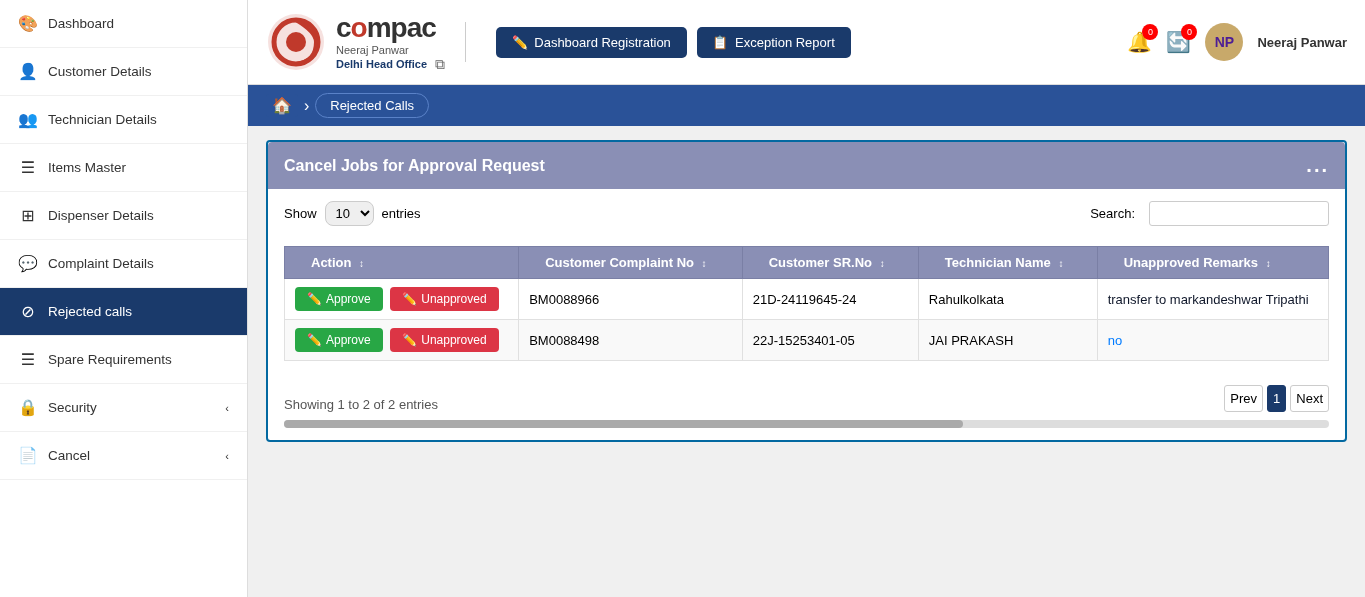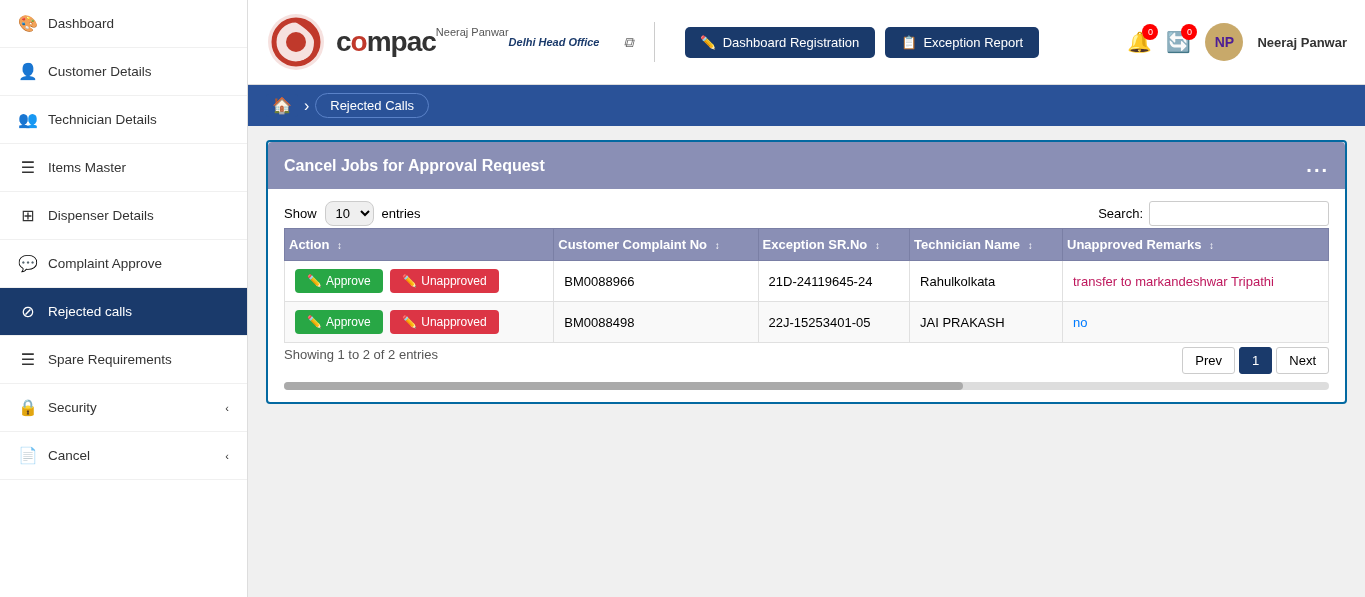--- a/index.html
+++ b/index.html
@@ -57,21 +57,21 @@
       display: flex;
       align-items: center;
       gap: 12px;
       height: 85px;
     }
     .logo-area {
       display: flex;
       align-items: center;
       gap: 10px;
     }
-    .logo-text-area { display: flex; flex-direction: row; }
+    .logo-text-area { display: flex; flex-direction: column; }
     .logo-brand {
       font-size: 28px;
       font-weight: bold;
       color: #333;
       letter-spacing: -1px;
     }
     .logo-brand span { color: #c0392b; }
     .logo-sub { font-size: 11px; color: #555; }
     .logo-office { font-size: 11px; color: #1a3a6b; font-weight: bold; }
     .copy-icon { font-size: 14px; color: #666; cursor: pointer; margin-left: 4px; }
@@ -196,48 +196,48 @@
       cursor: pointer;
       letter-spacing: 2px;
     }
     .panel-body { padding: 12px 16px; }
 
     
     .table-controls {
       display: flex;
       align-items: center;
       justify-content: space-between;
-      margin-bottom: 2px;
+      margin-bottom: 20px;
     }
     .show-entries { display: flex; align-items: center; gap: 8px; }
     .show-entries select {
       padding: 3px 6px;
       border: 1px solid #ccc;
       border-radius: 8px;
       font-size: 13px;
     }
-    .search-box { display: flex; align-items: center; gap: 6px; }
+    .search-box { display: flex; align-items: center; gap: 14px; }
     .search-box input {
       border: 1px solid #ccc;
       padding: 4px 8px;
       border-radius: 3px;
       font-size: 13px;
       width: 180px;
     }
 
     
     .data-table {
       width: 100%;
       border-collapse: collapse;
       font-size: 13px;
     }
     .data-table th {
       background: #8a8fb5;
       color: #fff;
-      padding: 8px 4px;
+      padding: 8px 26px;
       text-align: left;
       border: 1px solid #7a7fa5;
       white-space: nowrap;
       margin-top: 11px;
     }
     .data-table th .sort-icon { margin-left: 4px; font-size: 10px; }
     .data-table td {
       padding: 8px 10px;
       border: 1px solid #e0e0e0;
       vertical-align: middle;
@@ -266,28 +266,28 @@
       cursor: pointer;
       font-size: 12px;
       display: inline-flex;
       align-items: center;
       gap: 4px;
     }
 
     
     .pagination-area {
       display: flex;
-      align-items: flex-start;
+      align-items: flex-end;
       justify-content: space-between;
-      margin-top: 4px;
+      margin-top: 24px;
     }
     .showing-text { font-size: 13px; color: #555; }
     .pagination-btns { display: flex; gap: 4px; align-items: center; }
     .pg-btn {
-      padding: 5px 12px;
+      padding: 5px 5px;
       border: 1px solid #ccc;
       background: #fff;
       cursor: pointer;
       border-radius: 3px;
       font-size: 13px;
     }
     .pg-btn.active {
       background: #1a3a6b;
       color: #fff;
       border-color: #1a3a6b;
@@ -334,21 +334,21 @@
   <div class="sidebar-item">
     <span class="icon">☰</span>
     <span>Items Master</span>
   </div>
   <div class="sidebar-item">
     <span class="icon">⊞</span>
     <span>Dispenser Details</span>
   </div>
   <div class="sidebar-item">
     <span class="icon">💬</span>
-    <span>Complaint Approve</span>
+    <span>Complaint Details</span>
   </div>
   <div class="sidebar-item active">
     <span class="icon">⊘</span>
     <span>Rejected calls</span>
   </div>
   <div class="sidebar-item">
     <span class="icon">☰</span>
     <span>Spare Requirements</span>
   </div>
   <div class="sidebar-item">
@@ -372,21 +372,21 @@
         <circle cx="30" cy="30" r="28" fill="#c0392b" opacity="0.15"></circle>
         <circle cx="30" cy="30" r="22" fill="none" stroke="#c0392b" stroke-width="5"></circle>
         <circle cx="30" cy="30" r="10" fill="#c0392b"></circle>
         <path d="M30 8 Q50 20 50 30 Q50 50 30 52" fill="none" stroke="#c0392b" stroke-width="4"></path>
       </svg>
       <div class="logo-text-area">
         <span class="logo-brand">
           c<span style="color:#c0392b">o</span>mpac
         </span>
         <span class="logo-sub">Neeraj Panwar</span>
-        <span style="display:flex;align-items:center;gap:20px;font-style:italic;">
+        <span style="display:flex;align-items:center;gap:4px;">
           <span class="logo-office">Delhi Head Office</span>
           <span class="copy-icon">⧉</span>
         </span>
       </div>
     </div>
     <div class="divider-v"></div>
     <div class="topbar-btns">
       <button class="btn-complaint">
         <span>✏️</span>
         <span>Dashboard Registration</span>
@@ -446,21 +446,21 @@
             <tr>
               <th>
                 <span>Action</span>
                 <span class="sort-icon">↕</span>
               </th>
               <th>
                 <span>Customer Complaint No</span>
                 <span class="sort-icon">↕</span>
               </th>
               <th>
-                <span>Exception SR.No</span>
+                <span>Customer SR.No</span>
                 <span class="sort-icon">↕</span>
               </th>
               <th>
                 <span>Technician Name</span>
                 <span class="sort-icon">↕</span>
               </th>
               <th>
                 <span>Unapproved Remarks</span>
                 <span class="sort-icon">↕</span>
               </th>
@@ -475,21 +475,21 @@
           <span>Approve</span>
         </button>
         <button class="btn-unapprove">
           <span>✏️</span>
           <span>Unapproved</span>
         </button>
       </td>
       <td>BM0088966</td>
       <td>21D-24119645-24</td>
       <td>Rahulkolkata</td>
-      <td style="color:#be185d;">transfer to markandeshwar Tripathi</td>
+      <td style="color:#0f172a;">transfer to markandeshwar Tripathi</td>
     </tr>
               <tr>
       <td>
         <button class="btn-approve">
           <span>✏️</span>
           <span>Approve</span>
         </button>
         <button class="btn-unapprove">
           <span>✏️</span>
           <span>Unapproved</span>

